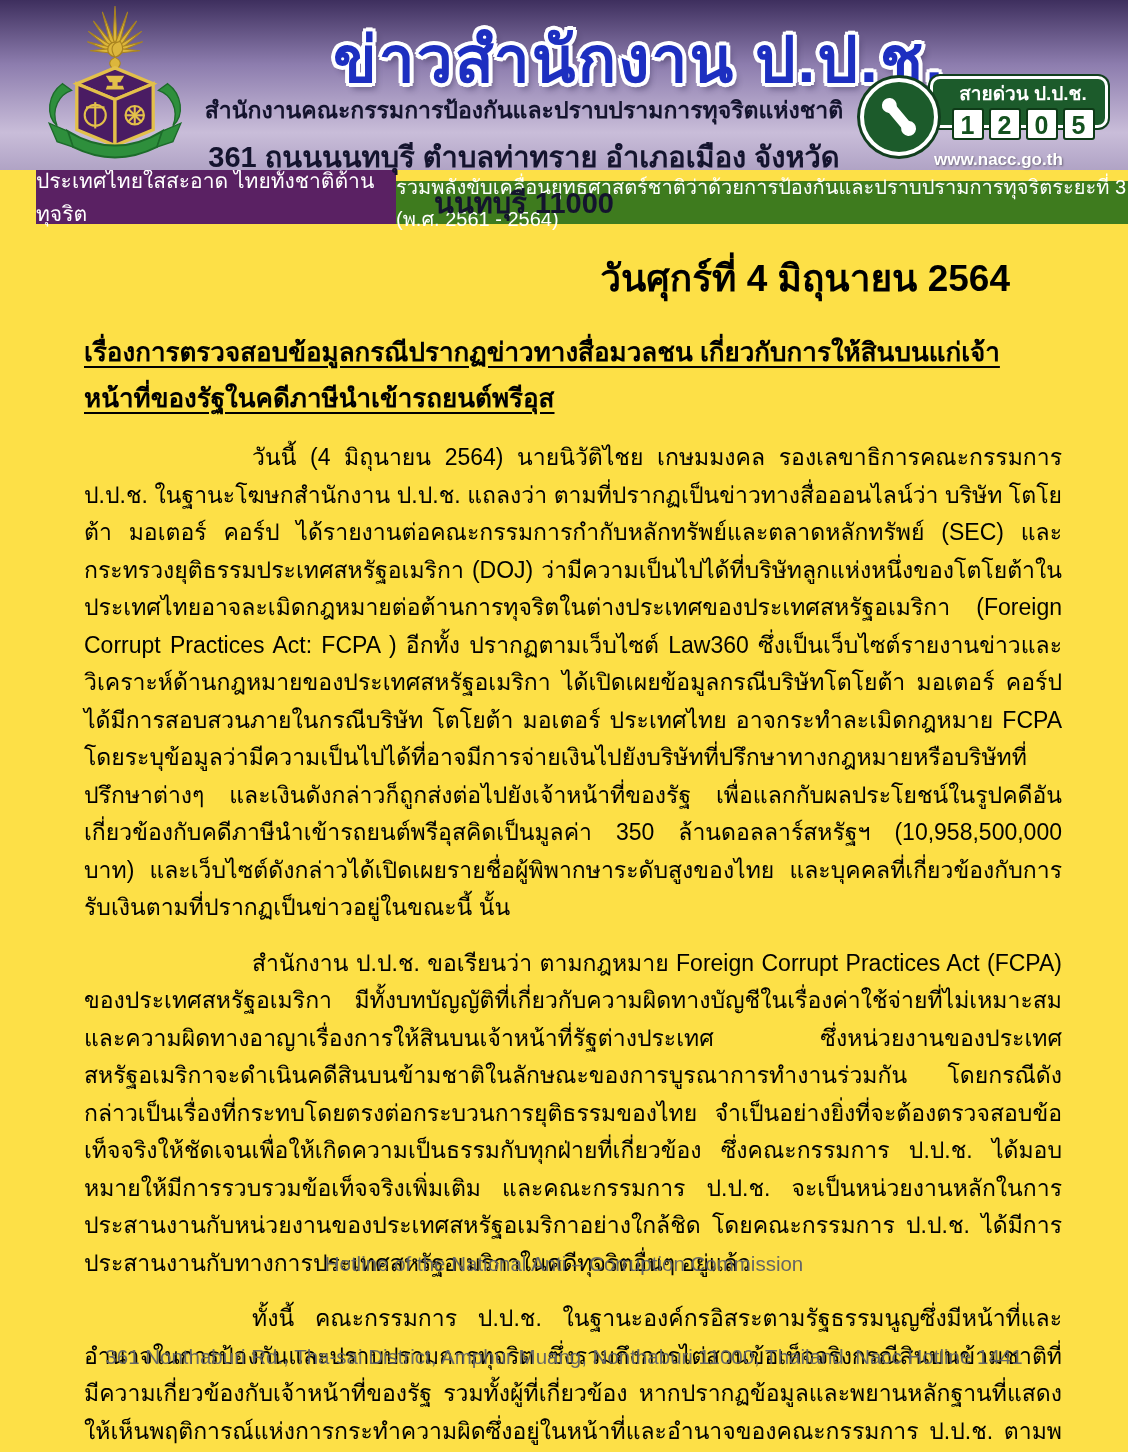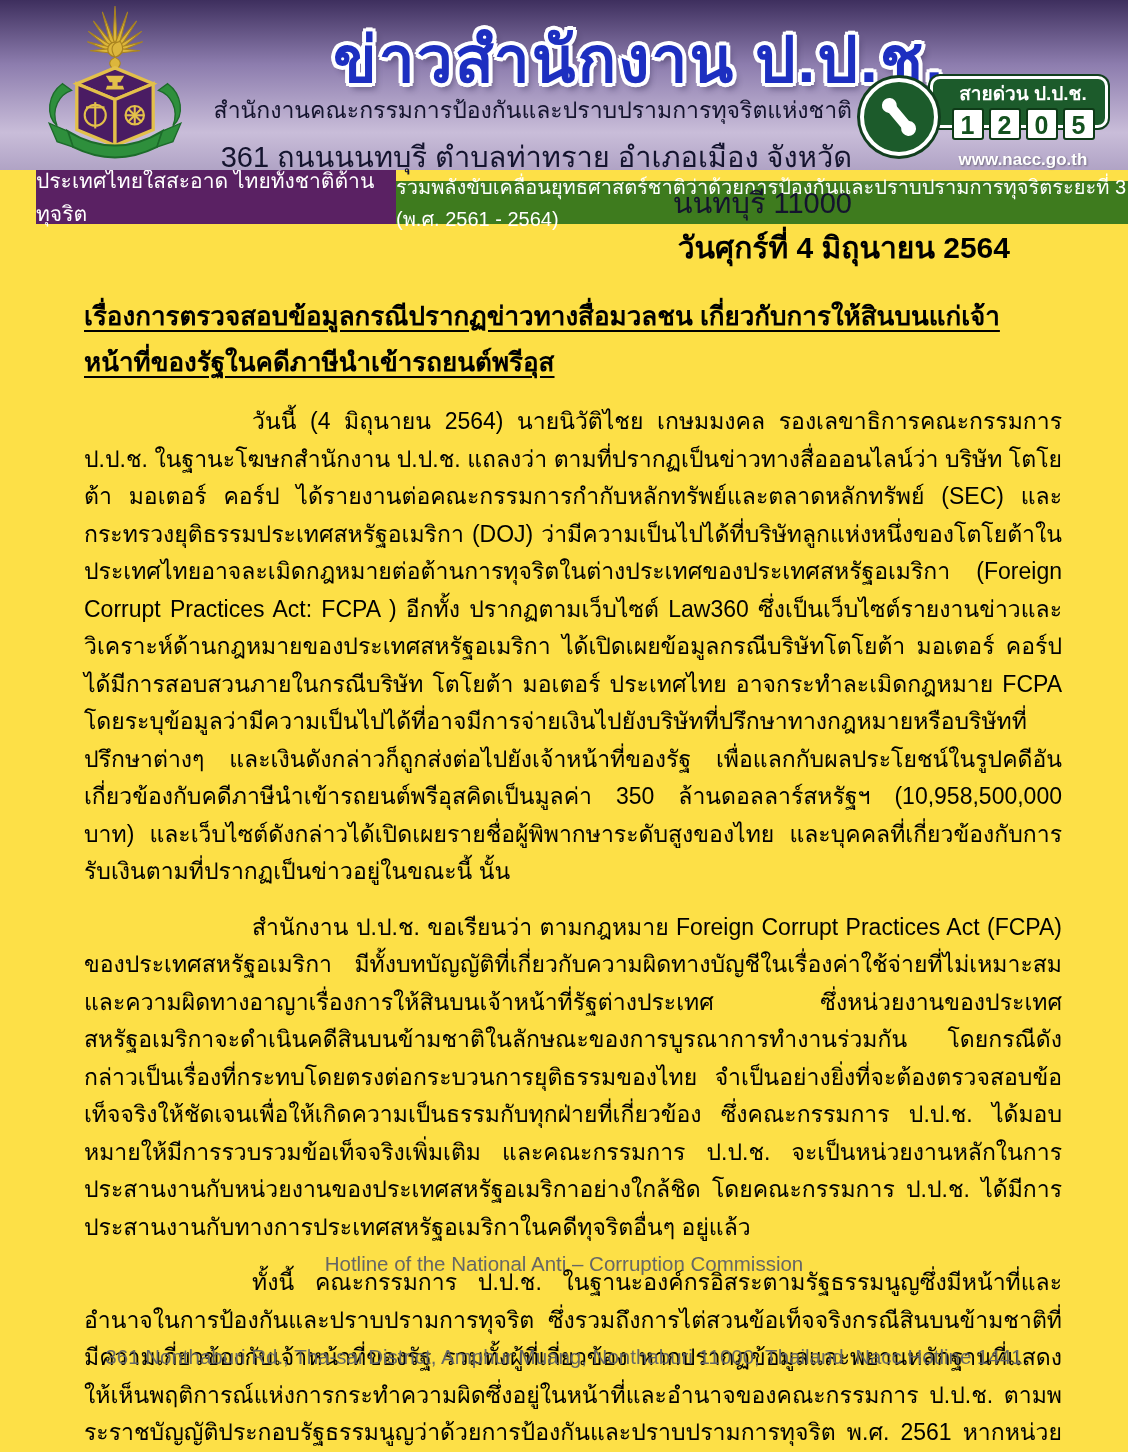--- a/index.html
+++ b/index.html
@@ -15,22 +15,22 @@
   .main-title {
     position:absolute; left:210px; right:60px; top:8px;
     text-align:center; font-size:64px; font-weight:bold; color:#1d2fc0;
     letter-spacing:2px;
     text-shadow:
       -3px -3px 0 #fff, 3px -3px 0 #fff, -3px 3px 0 #fff, 3px 3px 0 #fff,
       0 -4px 0 #fff, 0 4px 0 #fff, -4px 0 0 #fff, 4px 0 0 #fff,
       4px 6px 6px rgba(40,30,70,.45);
   }
   .org-lines {
-    position:absolute; left:196px; top:92px; width:656px; text-align:right;
-    color:#14142e; font-weight:normal;
+    position:absolute; left:196px; top:92px; width:656px; text-align:center;
+    color:#14142e; font-weight:bold;
   }
   .org-lines .l1 { font-size:23px; margin-bottom:6px; }
   .org-lines .l2 { font-size:29px; }
 
   
   .hotline { position:absolute; right:16px; top:76px; width:252px; height:92px; }
   .phone-circle {
     position:absolute; left:0; top:2px; width:78px; height:78px; border-radius:50%;
     background:#1c5b2b; border:4px solid #fff; box-shadow:0 0 0 3px #123f1e;
     display:flex; align-items:center; justify-content:center; z-index:2;
@@ -40,38 +40,38 @@
     background:#1c5b2b; border:3px solid #fff; border-radius:10px;
     box-shadow:0 0 0 2px #123f1e; padding:3px 6px 4px 14px; z-index:1;
   }
   .hotline-label { color:#fff; font-weight:bold; font-size:19px; text-align:center; line-height:24px; }
   .digits { display:flex; justify-content:center; gap:5px; margin-top:2px; }
   .digit {
     width:32px; height:32px; background:#fff; color:#14521f; font-weight:bold;
     font-size:25px; line-height:30px; text-align:center; border:2px solid #0e3a17; border-radius:3px;
   }
   .website {
-    position:absolute; left:74px; top:74px; width:178px; text-align:center;
+    position:absolute; left:74px; top:74px; width:178px; 
     color:#fff; font-weight:bold; font-size:17px; text-shadow:1px 1px 2px rgba(0,0,0,.4);
   }
 
   
   .slogan-bar { display:flex; height:54px;padding-left:36px; }
   .slogan-left {
     width:360px; background:#5a2163; color:#fff; font-size:21px;
     display:flex; align-items:center; justify-content:center;
   }
   .slogan-right {
     flex:1; background:#3e7b1e; color:#fff; font-size:20px;
     display:flex; align-items:center; justify-content:center;margin-top:11px;
   }
 
   
   .content { padding:0 66px 0 84px; color:#000; }
-  .date-line { text-align:right; padding-right:52px; font-size:30px; font-weight:bold; }
+  .date-line { margin-top:24px; text-align:right; padding-right:52px; font-size:37px; font-weight:bold; }
   .subject {
     margin-top:22px; font-size:26px; font-weight:bold; line-height:46px;
     text-decoration:underline; text-underline-offset:5px;
   }
   .para {
     margin-top:18px; font-size:23px; line-height:37.5px;
     text-align:justify; text-indent:168px;
   }
 
   

